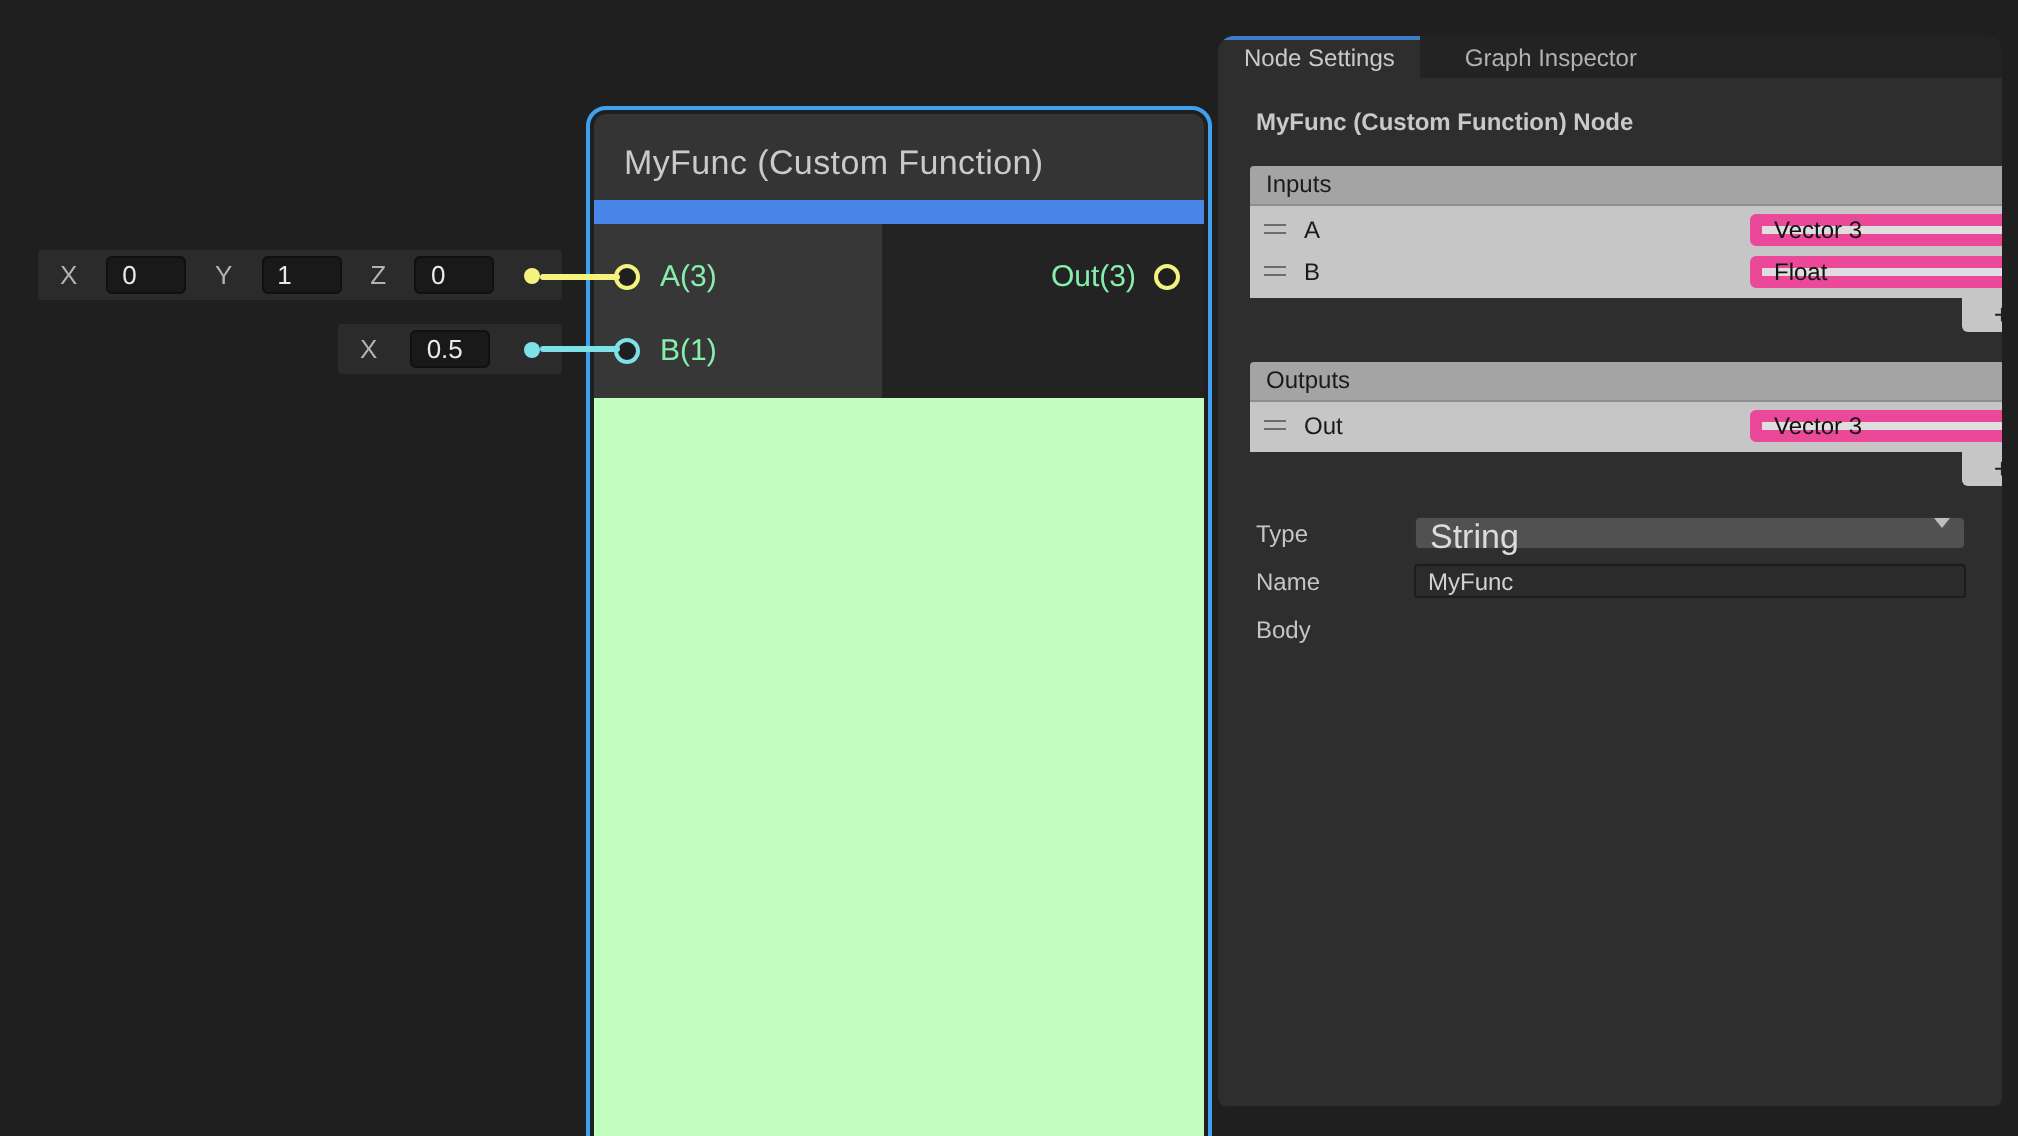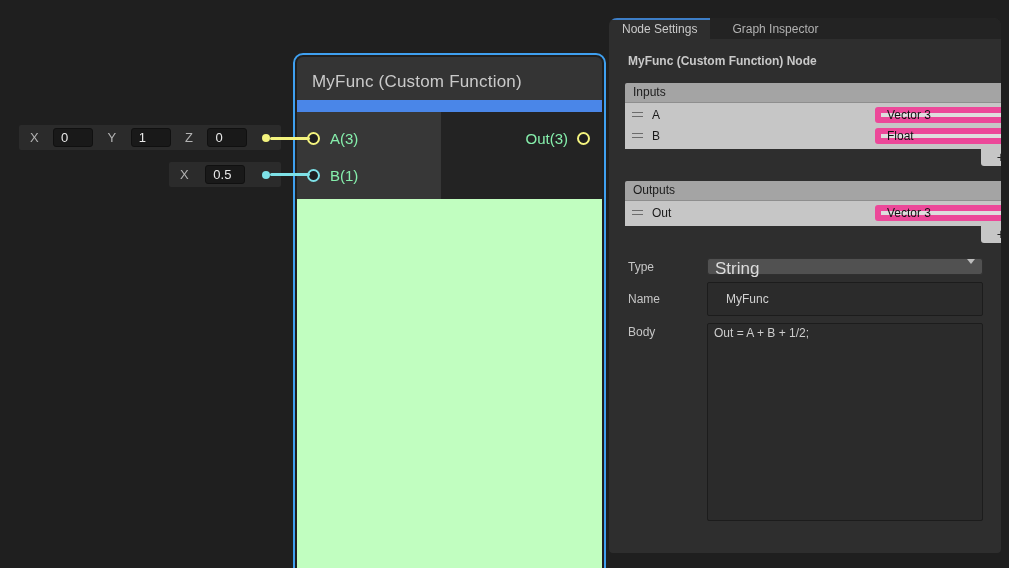--- a/index.html
+++ b/index.html
@@ -190,28 +190,28 @@
     border: 1px solid #303030;
     border-radius: 3px;
     display: flex; 
     padding: 0 7px;
     font-size: 17px;
     color: #dcdcdc;
   }
   .dark-select .spacer { flex: 1; }
   .dark-select .arrow-down { border-top-color: #bdbdbd; }
   .dark-input {
-    flex: 1; height: 34px;
+    flex: 1; height: 17px;
     background: var(--dark-control-bg, #2b2b2b);
     border: 1px solid #1c1c1c;
     border-radius: 2px;
     color: #d2d2d2;
     font-size: 12px;
     font-family: "Liberation Sans", sans-serif;
-    padding: 0 18px;
+    padding: 0 6px;
     outline: none;
   }
   .dark-textarea {
     flex: 1; height: 198px;
     background: var(--dark-control-bg, #2b2b2b);
     border: 1px solid #1c1c1c;
     border-radius: 2px;
     color: #cccccc;
     font-size: 12px;
     font-family: "Liberation Sans", sans-serif;
@@ -349,17 +349,16 @@
           <span class="spacer"></span>
           <span class="arrow-down"></span>
         </div>
       </div>
       <div class="field-row">
         <span class="field-label">Name</span>
         <input class="dark-input" value="MyFunc" style="">
       </div>
       <div class="field-row top">
         <span class="field-label">Body</span>
-        <textarea class="dark-textarea" spellcheck="false" style="">Out = A + B + 1/2;</textarea>
       </div>
     </div>
   </div>
 </div>
 
 </body></html>

